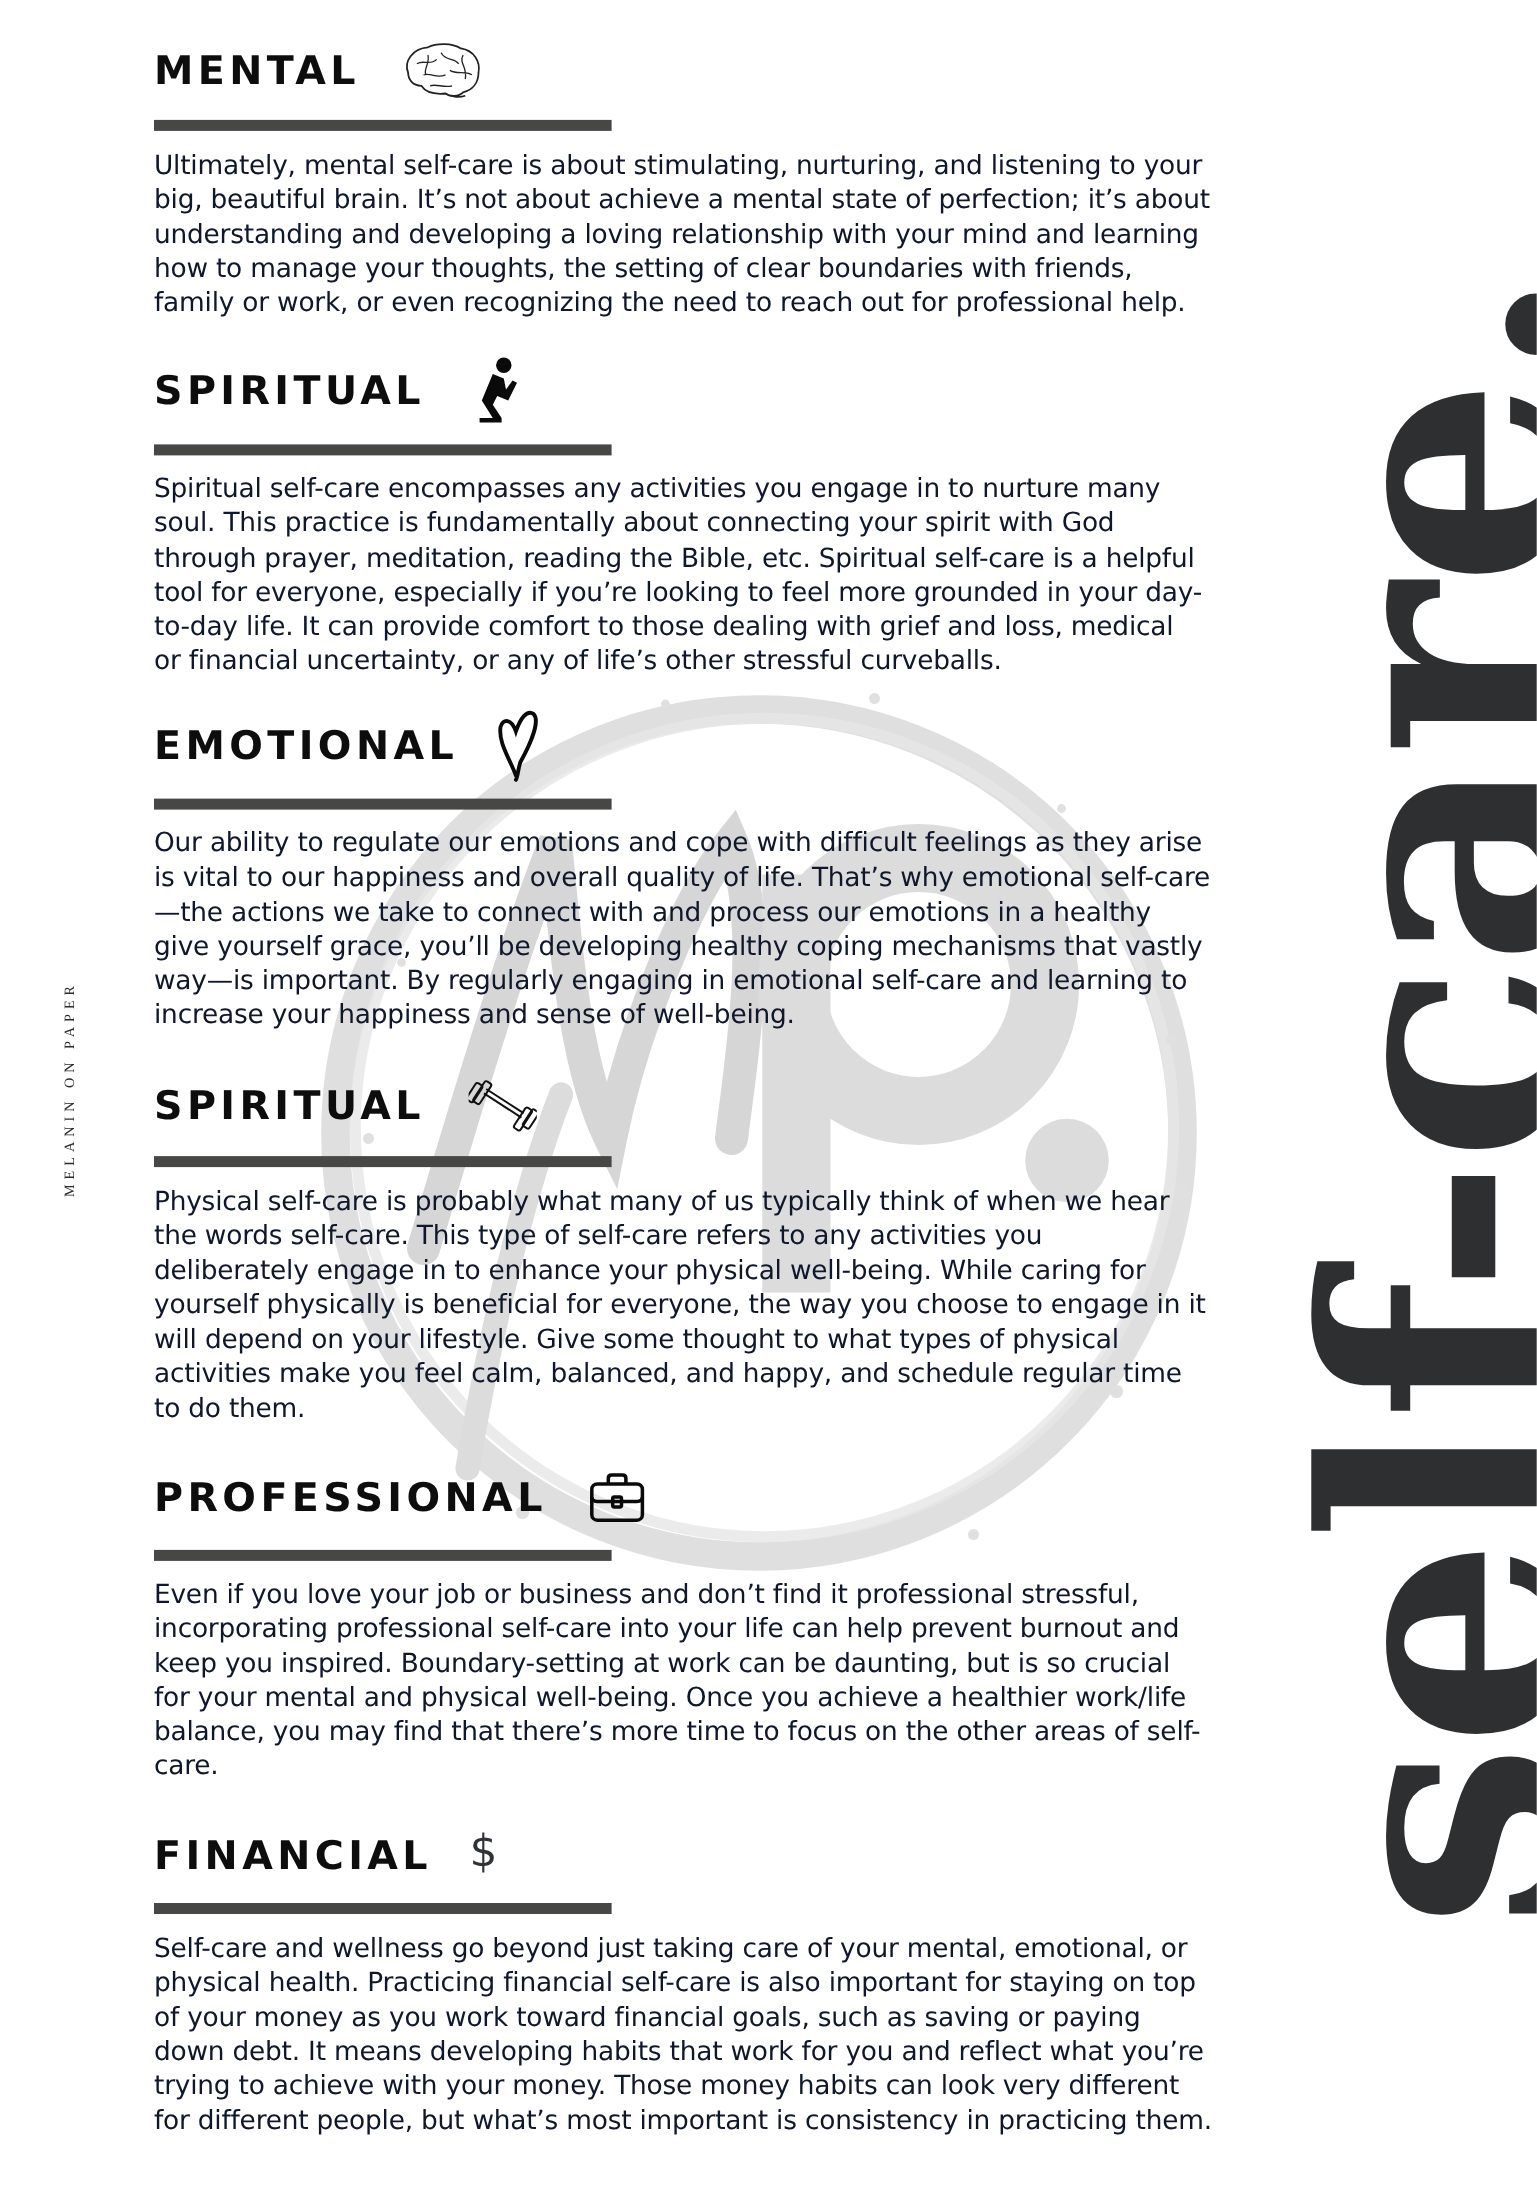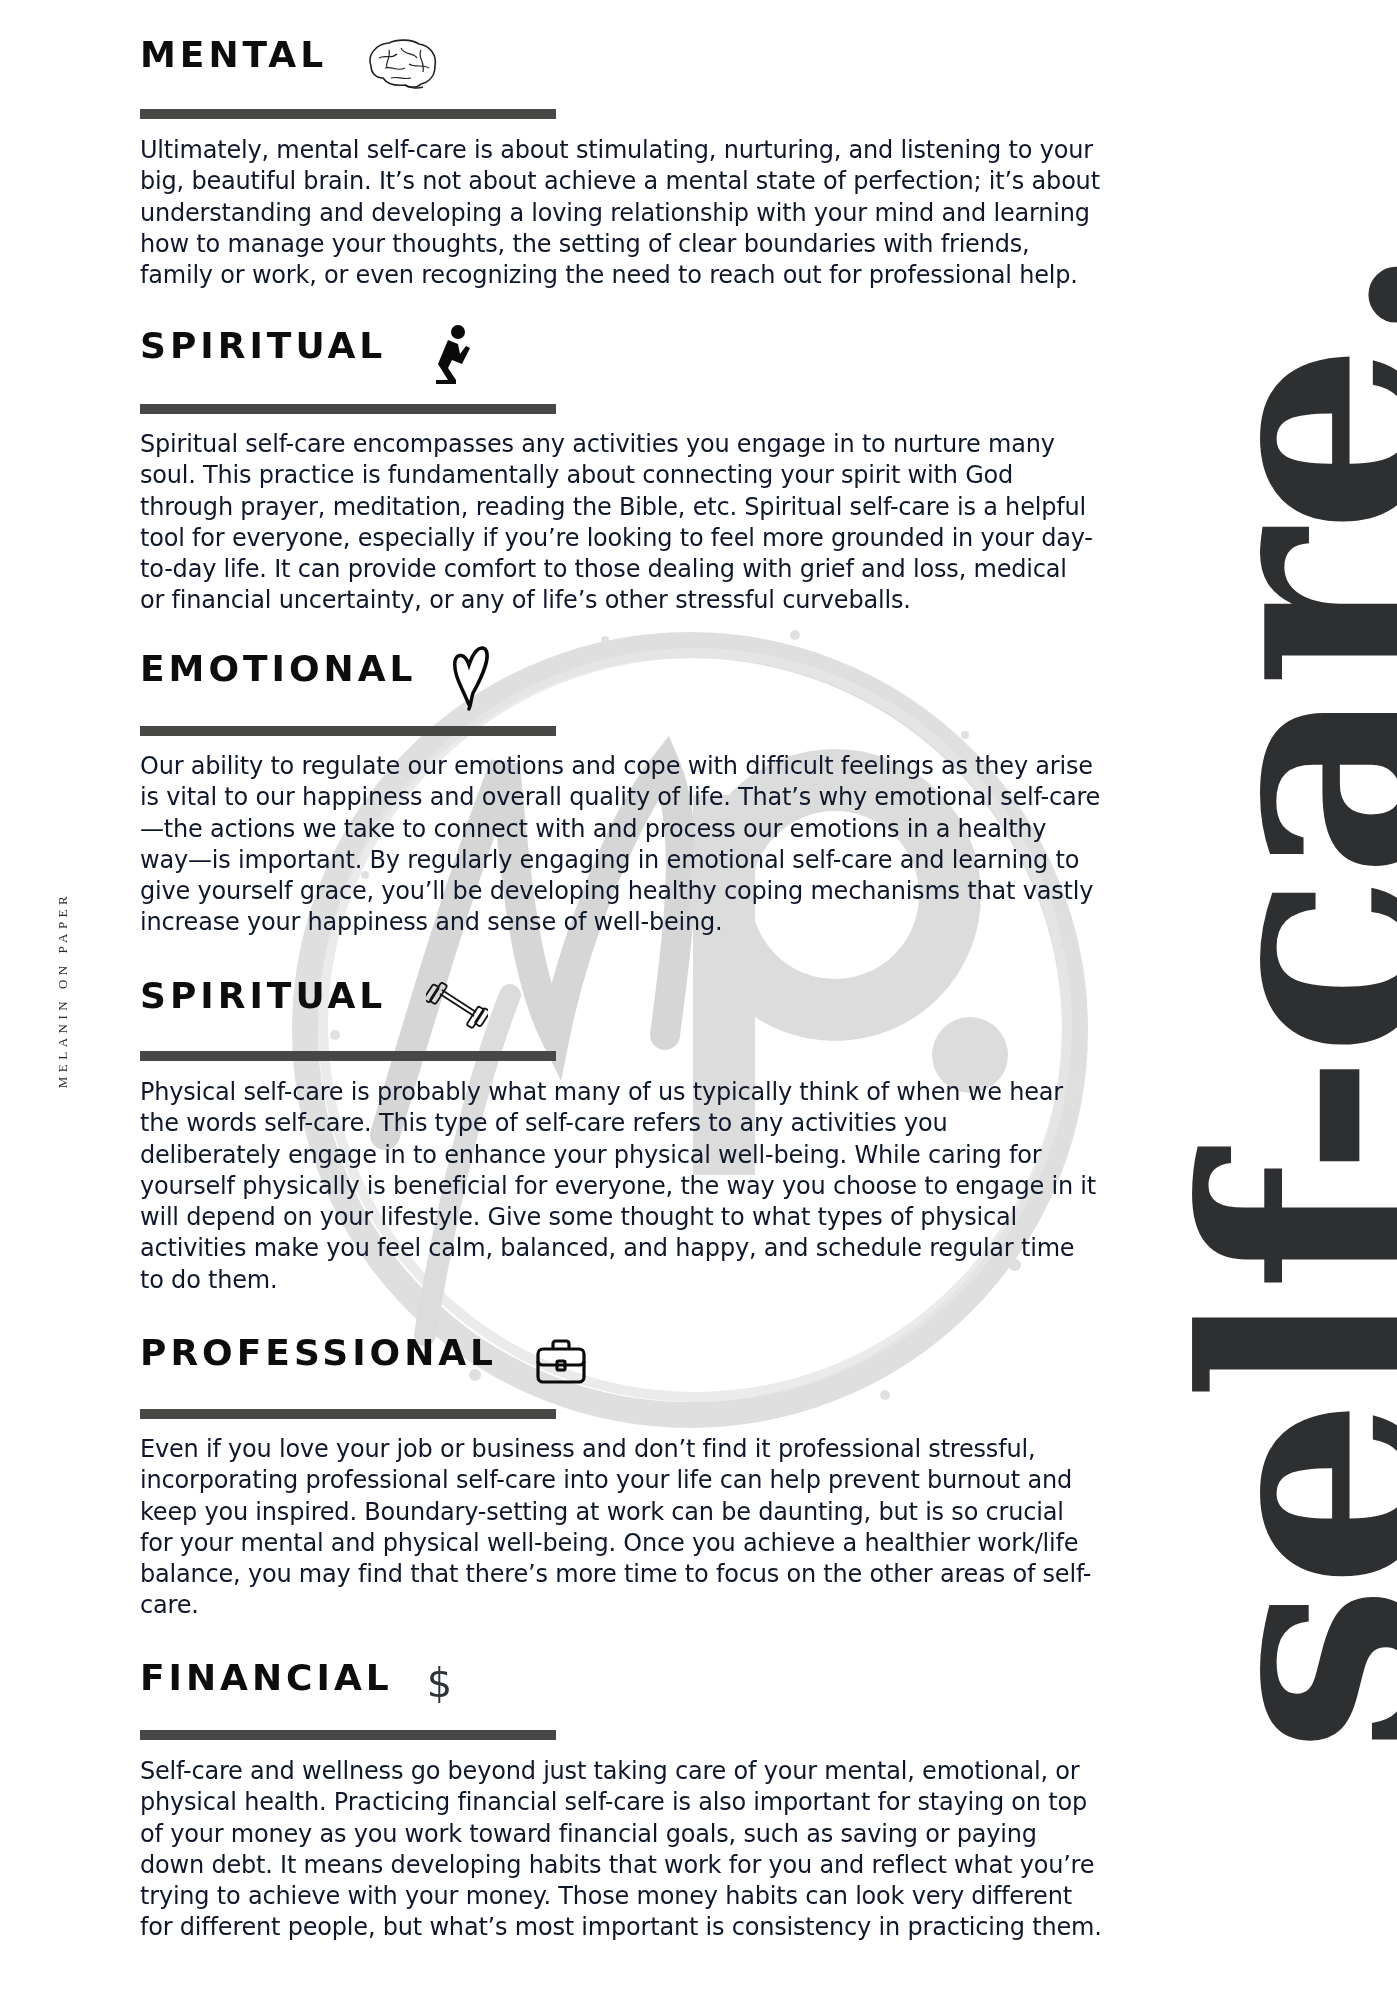--- a/index.html
+++ b/index.html
@@ -12,21 +12,21 @@
   
   .side-label { position:absolute; left:63px; top:990px; transform:translate(-50%,-50%) rotate(-90deg); white-space:nowrap;
     font-family:"Liberation Serif", serif; font-size:13px; letter-spacing:4.5px; color:#2b2b2b; }
 
   
   .big-title { position:absolute; left:1315px; top:1000px; transform:translate(-50%,-50%) rotate(-90deg); white-space:nowrap;
     font-family:"DejaVu Serif", serif; font-weight:bold; font-size:300px; letter-spacing:-4px; line-height:1; color:#2e2f31; }
 
   .content { position:absolute; left:140px; top:0; width:1000px; }
   .section { position:absolute; left:0; width:1000px; }
-  .head { position:relative; height:60px; display:flex; }
+  .head { position:relative; height:60px; display:flex; align-items:center; }
   .head-title { font-family:"DejaVu Sans", sans-serif; font-weight:bold; font-size:36px; letter-spacing:4px; color:#0d0d0d; }
   .head-icon { margin-left:36px; display:inline-flex; align-items:center; justify-content:center; }
   .divider { position:absolute; left:0; width:416px; height:10px; background:#474845; }
   .body-text { position:absolute; left:0; width:1000px; font-family:"DejaVu Sans", sans-serif; font-size:24px; line-height:31.3px; color:#0f172a; letter-spacing:-0.2px; }
   .body-text span { display:block; white-space:nowrap; }
 </style>
 </head>
 <body>
 
 <div class="watermark">
@@ -110,22 +110,22 @@
         <svg width="44" height="66" viewBox="0 0 44 66">
           <path d="M20 60 C14 44,4 30,6 16 C8 8,16 8,20 20 C24 8,30 0,36 4 C42 10,34 30,24 48 C22 54,22 60,20 64" fill="none" stroke="#0a0a0a" stroke-width="3.5" stroke-linecap="round"></path>
         </svg>
       </span>
     </div>
     <div class="divider" style="top:78px;"></div>
     <div class="body-text" style="top:103px;">
       <span>Our ability to regulate our emotions and cope with difficult feelings as they arise</span>
       <span>is vital to our happiness and overall quality of life. That’s why emotional self-care</span>
       <span>—the actions we take to connect with and process our emotions in a healthy</span>
+      <span>give yourself grace, you’ll be developing healthy coping mechanisms that vastly</span>
       <span>way—is important. By regularly engaging in emotional self-care and learning to</span>
-      <span>give yourself grace, you’ll be developing healthy coping mechanisms that vastly</span>
       <span>increase your happiness and sense of well-being.</span>
     </div>
   </div>
 
   <div class="section" style="top:975px;">
     <div class="head">
       <span class="head-title">SPIRITUAL</span>
       <span class="head-icon" style="margin-left:40px;">
         <svg width="62" height="50" viewBox="0 0 62 50">
           <g fill="none" stroke="#111" stroke-width="1.8">

